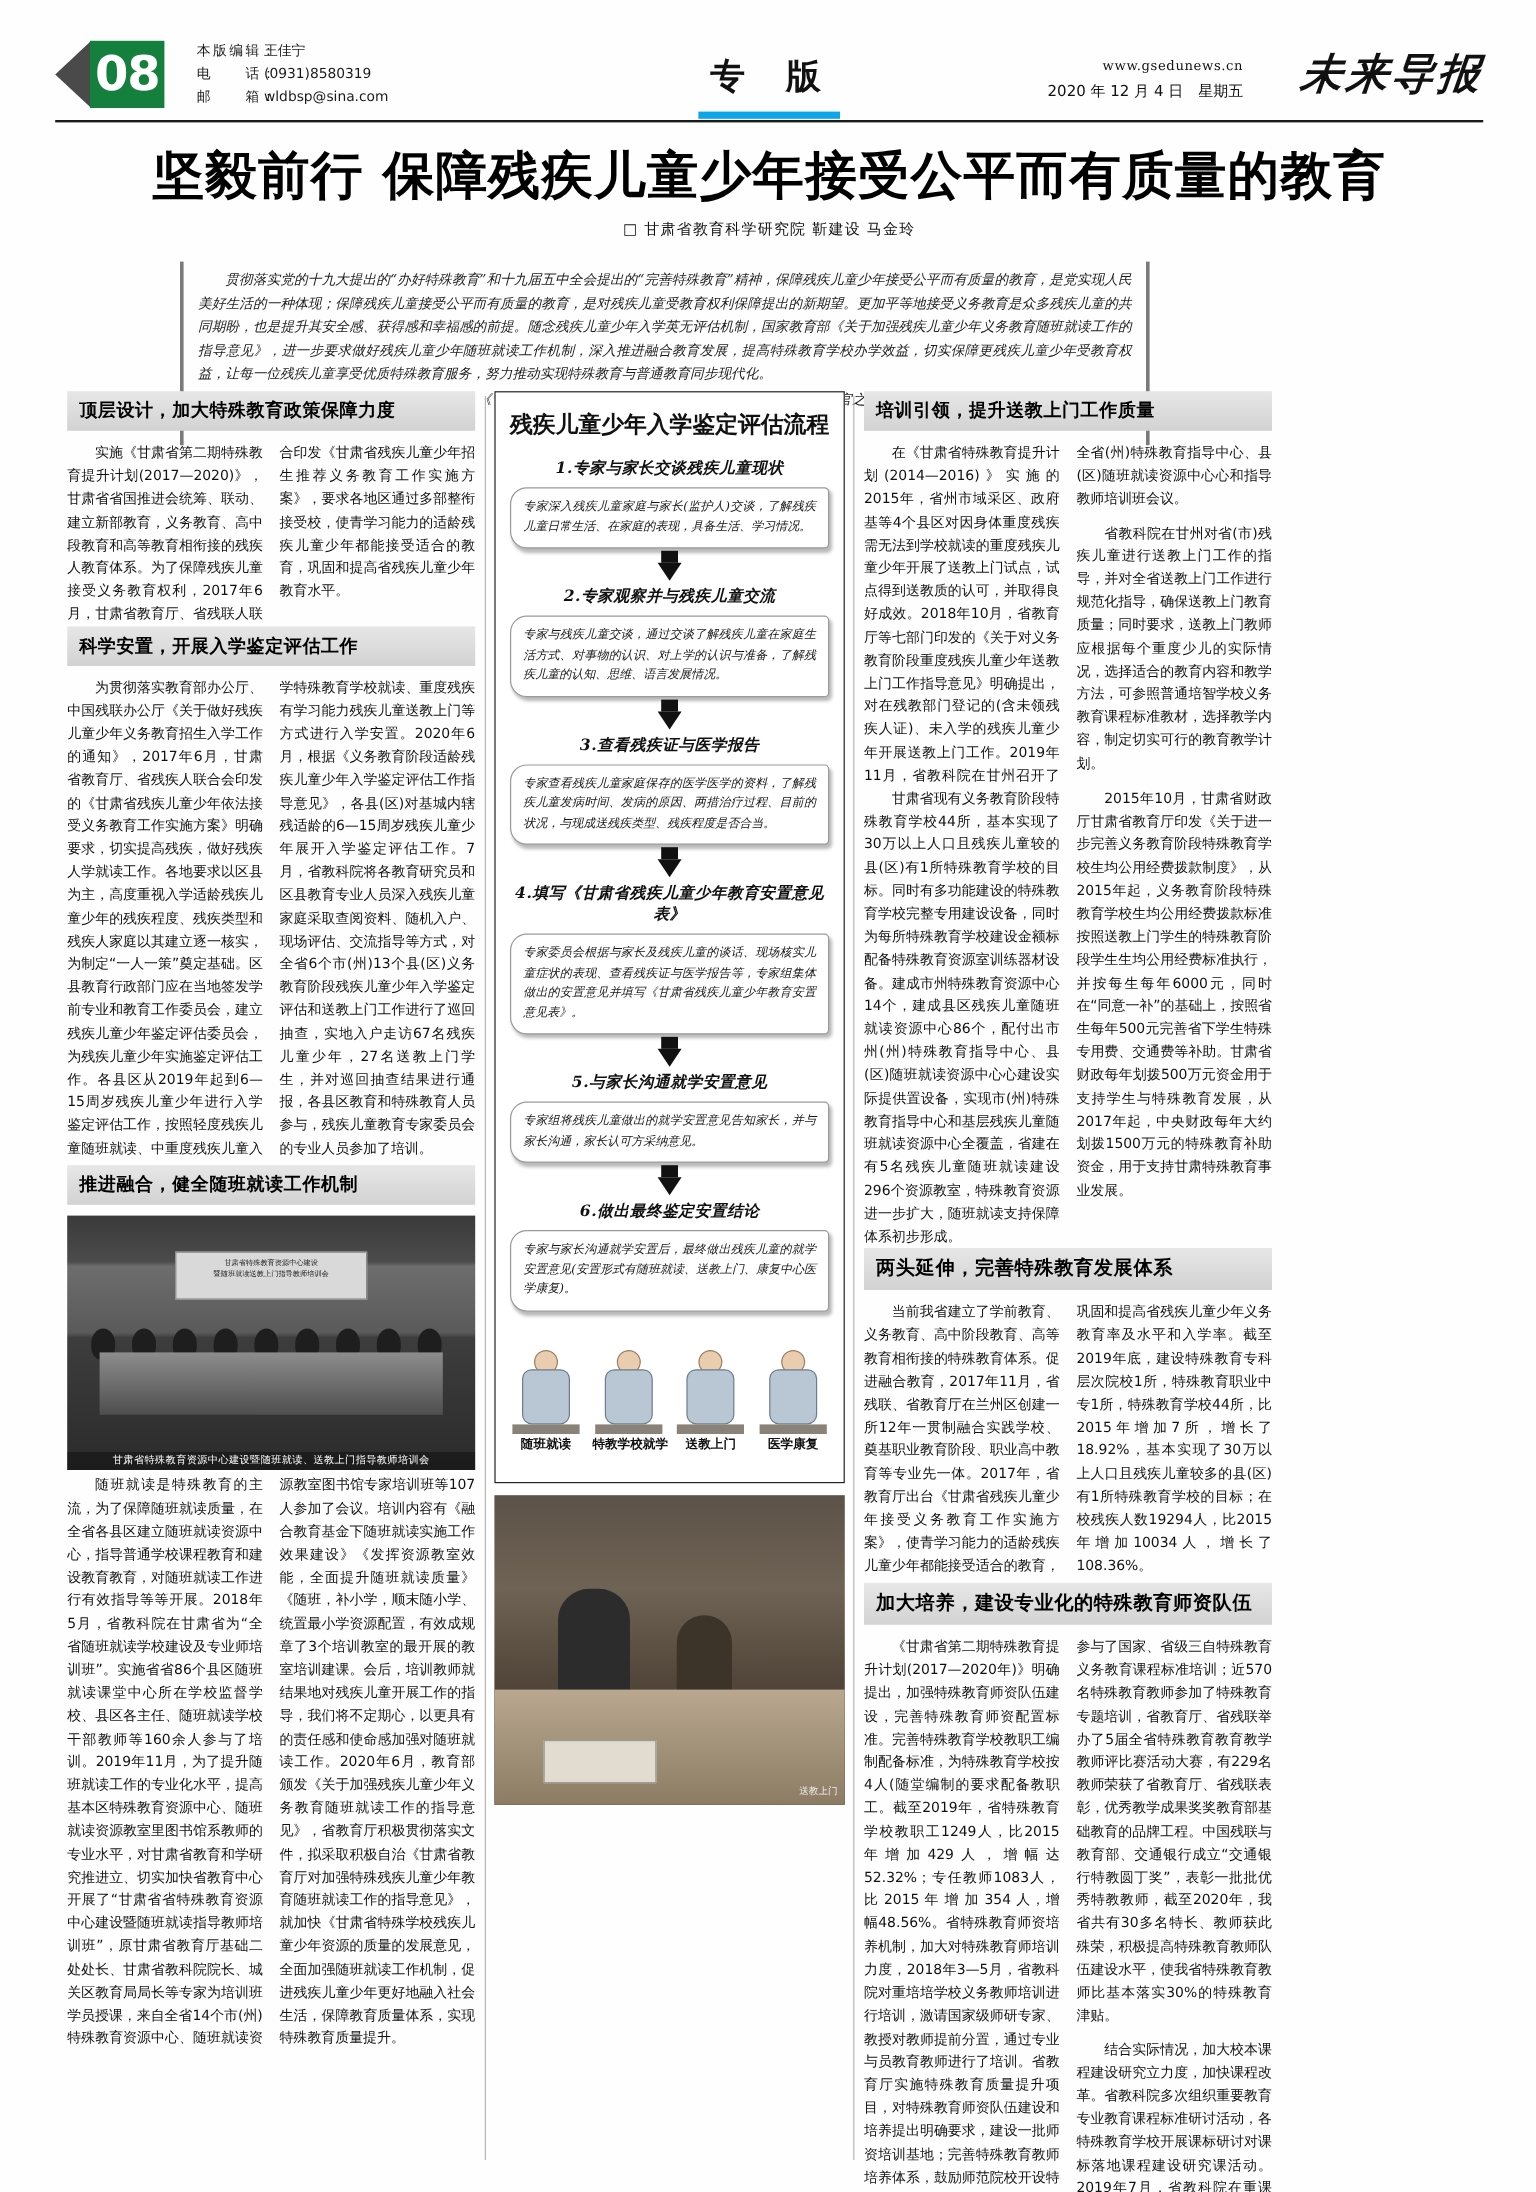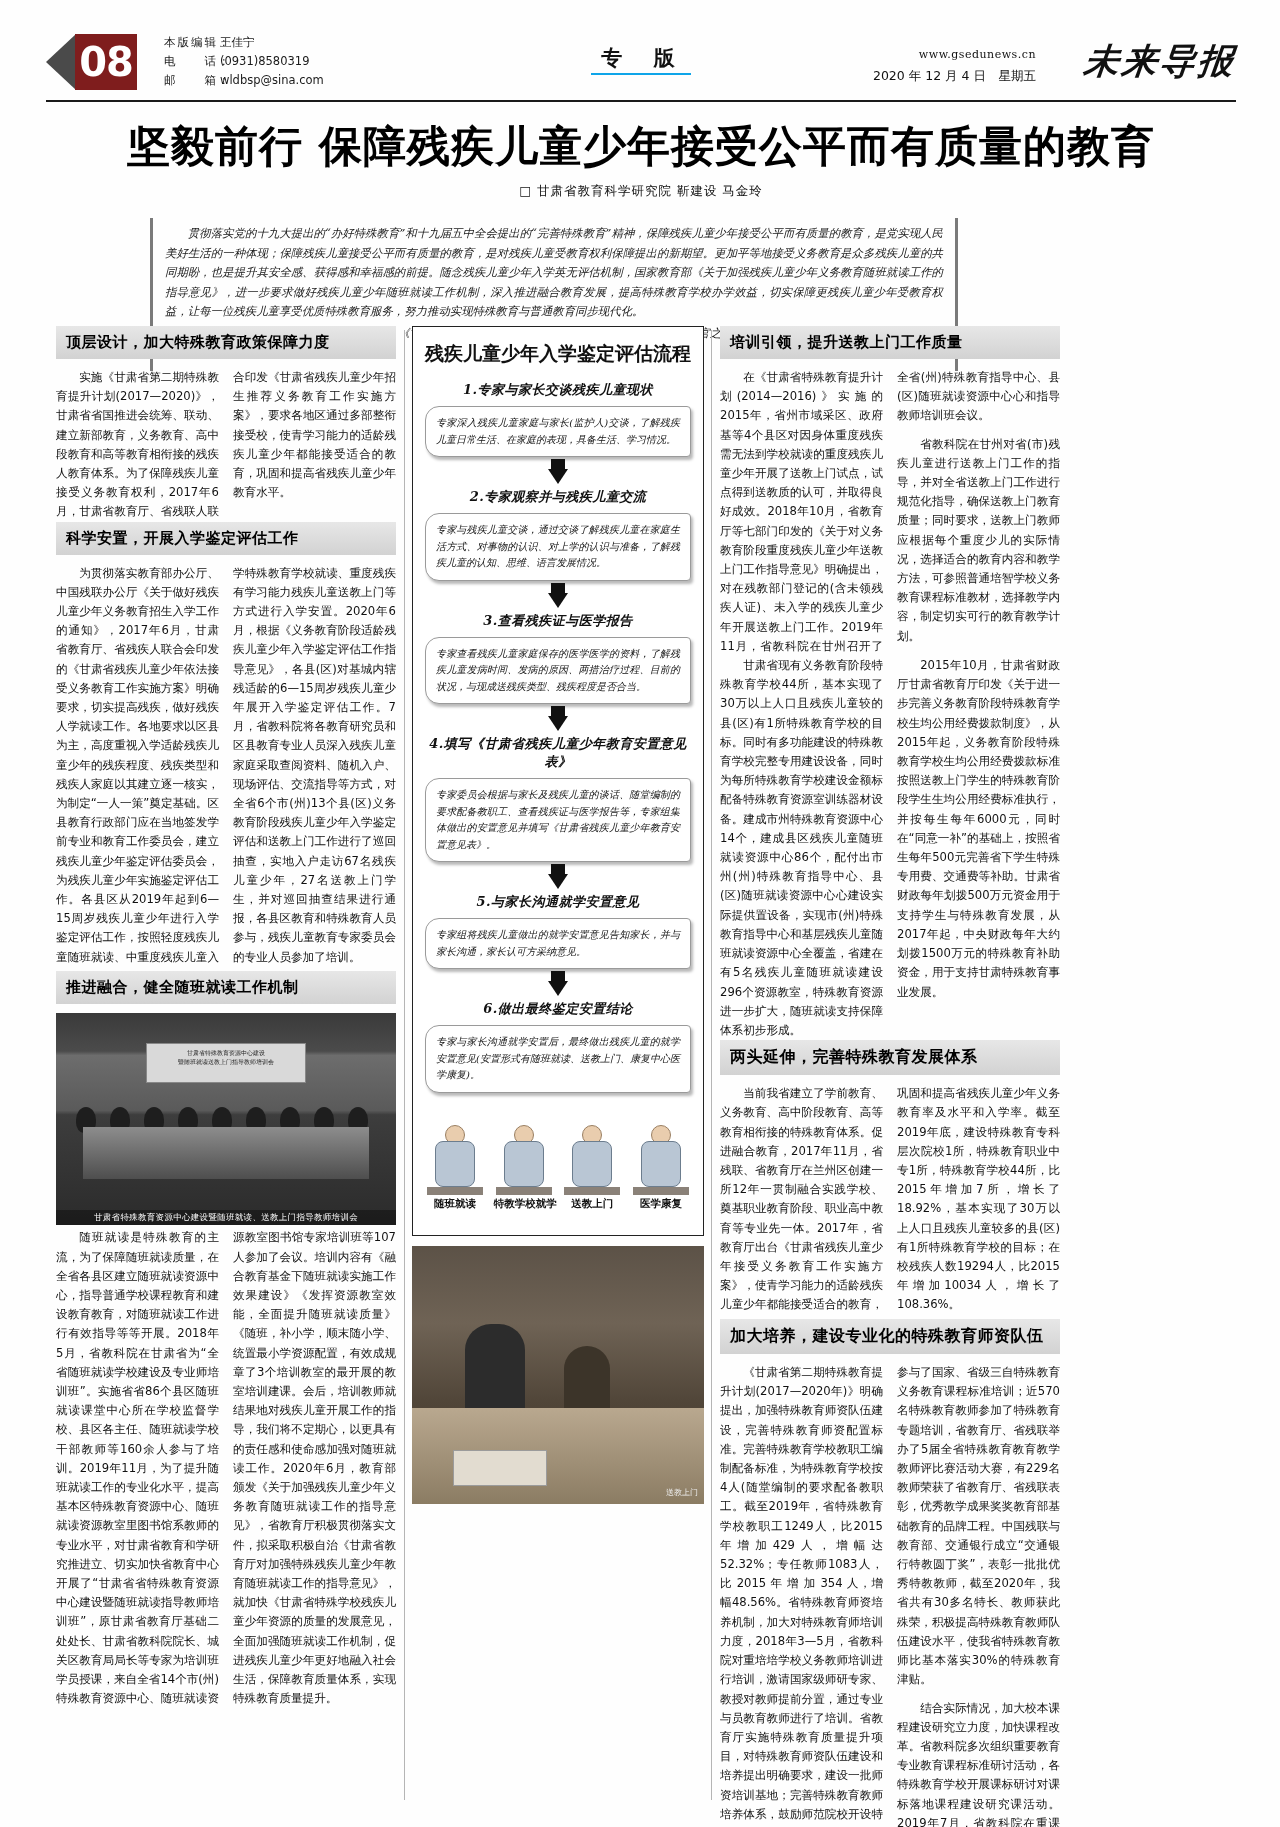--- a/index.html
+++ b/index.html
@@ -20,40 +20,40 @@
   }
   .pagenum-wrap{position:absolute;left:0;top:4px;width:100px;height:56px;}
   .pagenum-tri{
     position:absolute;left:0;top:0;width:0;height:0;
     border-top:28px solid transparent;
     border-bottom:28px solid transparent;
     border-right:30px solid #4a4a4a;
   }
   .pagenum-body{
     position:absolute;left:29px;top:0;height:56px;width:62px;
-    background:#7f1d1d;color:#fff;
+    background:#15803d;color:#fff;
     font-family:"DejaVu Sans",sans-serif;
     font-weight:bold;font-size:40px;line-height:56px;text-align:center;
     letter-spacing:-1px;
   }
   .ed-block{
     position:absolute;left:118px;top:3px;
     font-size:11.5px;line-height:19px;color:#1a1a1a;
     font-family:"DejaVu Sans",sans-serif;
   }
   .ed-row{white-space:nowrap;}
   .ed-key{display:inline-block;width:56px;letter-spacing:2px;}
   .ed-val{}
   .zhuanban{
     position:absolute;left:0;right:0;top:14px;text-align:center;
   }
   .zhuanban span{
-    font-size:21px;font-weight:bold;letter-spacing:12px;
-    font-family:"DejaVu Serif","Liberation Serif",serif;
-    border-bottom:2px solid #0ea5e9;padding:0 4px 3px 10px;
+    font-size:29px;font-weight:bold;letter-spacing:12px;
+    font-family:"DejaVu Serif","Liberation Serif",serif;
+    border-bottom:6px solid #0ea5e9;padding:0 4px 13px 10px;
   }
   .right-info{
     position:absolute;right:200px;top:14px;text-align:right;
     font-size:11px;line-height:21px;color:#111;
   }
   .right-info .url{font-family:"DejaVu Serif",serif;letter-spacing:.5px;}
   .right-info .date{font-size:12.5px;}
   .logo-cal{
     position:absolute;right:0;top:8px;
     font-family:"DejaVu Serif","Liberation Serif",serif;
@@ -359,21 +359,21 @@
 
       <div class="flow-step">2.专家观察并与残疾儿童交流</div>
       <div class="flow-box">专家与残疾儿童交谈，通过交谈了解残疾儿童在家庭生活方式、对事物的认识、对上学的认识与准备，了解残疾儿童的认知、思维、语言发展情况。</div>
       <div class="arrow"><span></span></div>
 
       <div class="flow-step">3.查看残疾证与医学报告</div>
       <div class="flow-box">专家查看残疾儿童家庭保存的医学医学的资料，了解残疾儿童发病时间、发病的原因、两措治疗过程、目前的状况，与现成送残疾类型、残疾程度是否合当。</div>
       <div class="arrow"><span></span></div>
 
       <div class="flow-step nowrapfix">4.填写《甘肃省残疾儿童少年教育安置意见表》</div>
-      <div class="flow-box">专家委员会根据与家长及残疾儿童的谈话、随堂编制的要求配备教职工、查看残疾证与医学报告等，专家组集体做出的安置意见并填写《甘肃省残疾儿童少年教育安置意见表》。</div>
+      <div class="flow-box">专家委员会根据与家长及残疾儿童的谈话、现场核实儿童症状的表现、查看残疾证与医学报告等，专家组集体做出的安置意见并填写《甘肃省残疾儿童少年教育安置意见表》。</div>
       <div class="arrow"><span></span></div>
 
       <div class="flow-step">5.与家长沟通就学安置意见</div>
       <div class="flow-box">专家组将残疾儿童做出的就学安置意见告知家长，并与家长沟通，家长认可方采纳意见。</div>
       <div class="arrow"><span></span></div>
 
       <div class="flow-step">6.做出最终鉴定安置结论</div>
       <div class="flow-box">专家与家长沟通就学安置后，最终做出残疾儿童的就学安置意见(安置形式有随班就读、送教上门、康复中心医学康复)。</div>
 
       <div class="flow-illus">

